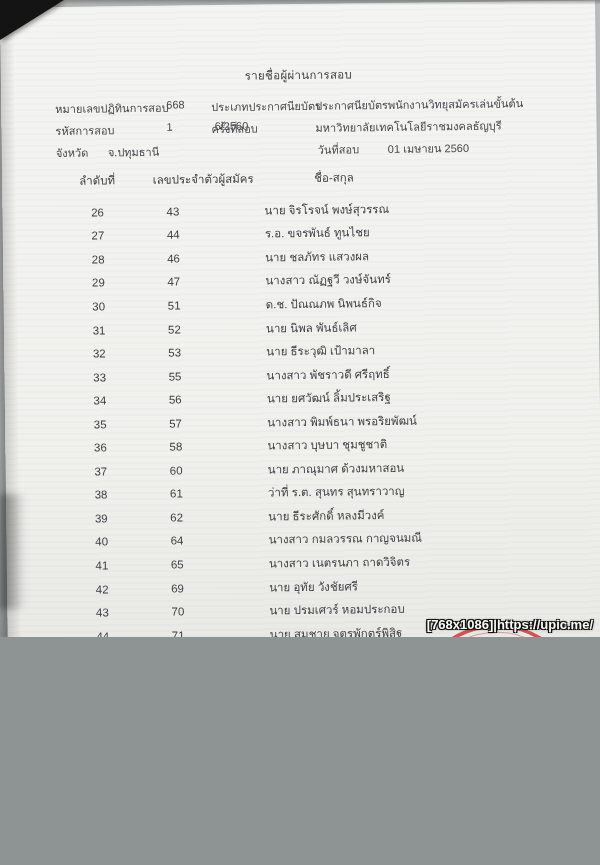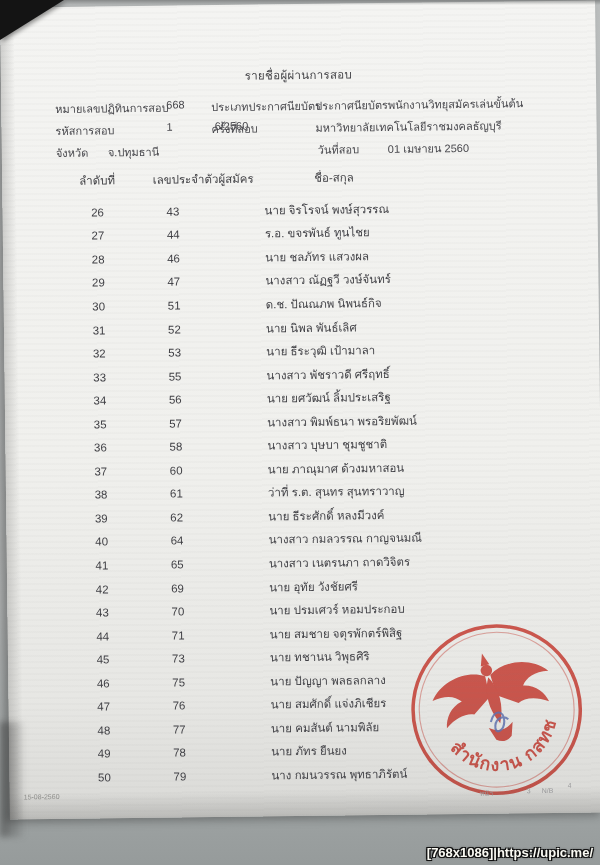--- a/index.html
+++ b/index.html
@@ -1,17 +1,17 @@
 <!DOCTYPE html>
 <html><head>
 <meta charset="utf-8">
 <style>
   html,body{margin:0;padding:0;background:#8e9494;}
   .screen{
-    position:relative;width:600px;height:865px;overflow:hidden;
+    position:relative;width:600px;height:637px;overflow:hidden;
     background:linear-gradient(180deg,#bcbfbf 0%,#b3b6b6 70%,#9ea3a3 93%,#969b9b 100%);
     font-family:"Liberation Sans","DejaVu Sans",sans-serif;
   }
   .paper{
     position:absolute;left:5px;top:4px;width:595px;height:812px;
     background:linear-gradient(180deg,#f4f4f2 0%,#f0f0ed 55%,#e7e7e4 85%,#d9d9d6 100%);
     transform:rotate(-0.7deg);transform-origin:50% 50%;
     box-shadow:-5px 3px 9px rgba(30,30,30,.35);
   }
   .paper::before{content:"";position:absolute;left:0;top:0;bottom:0;width:14px;

